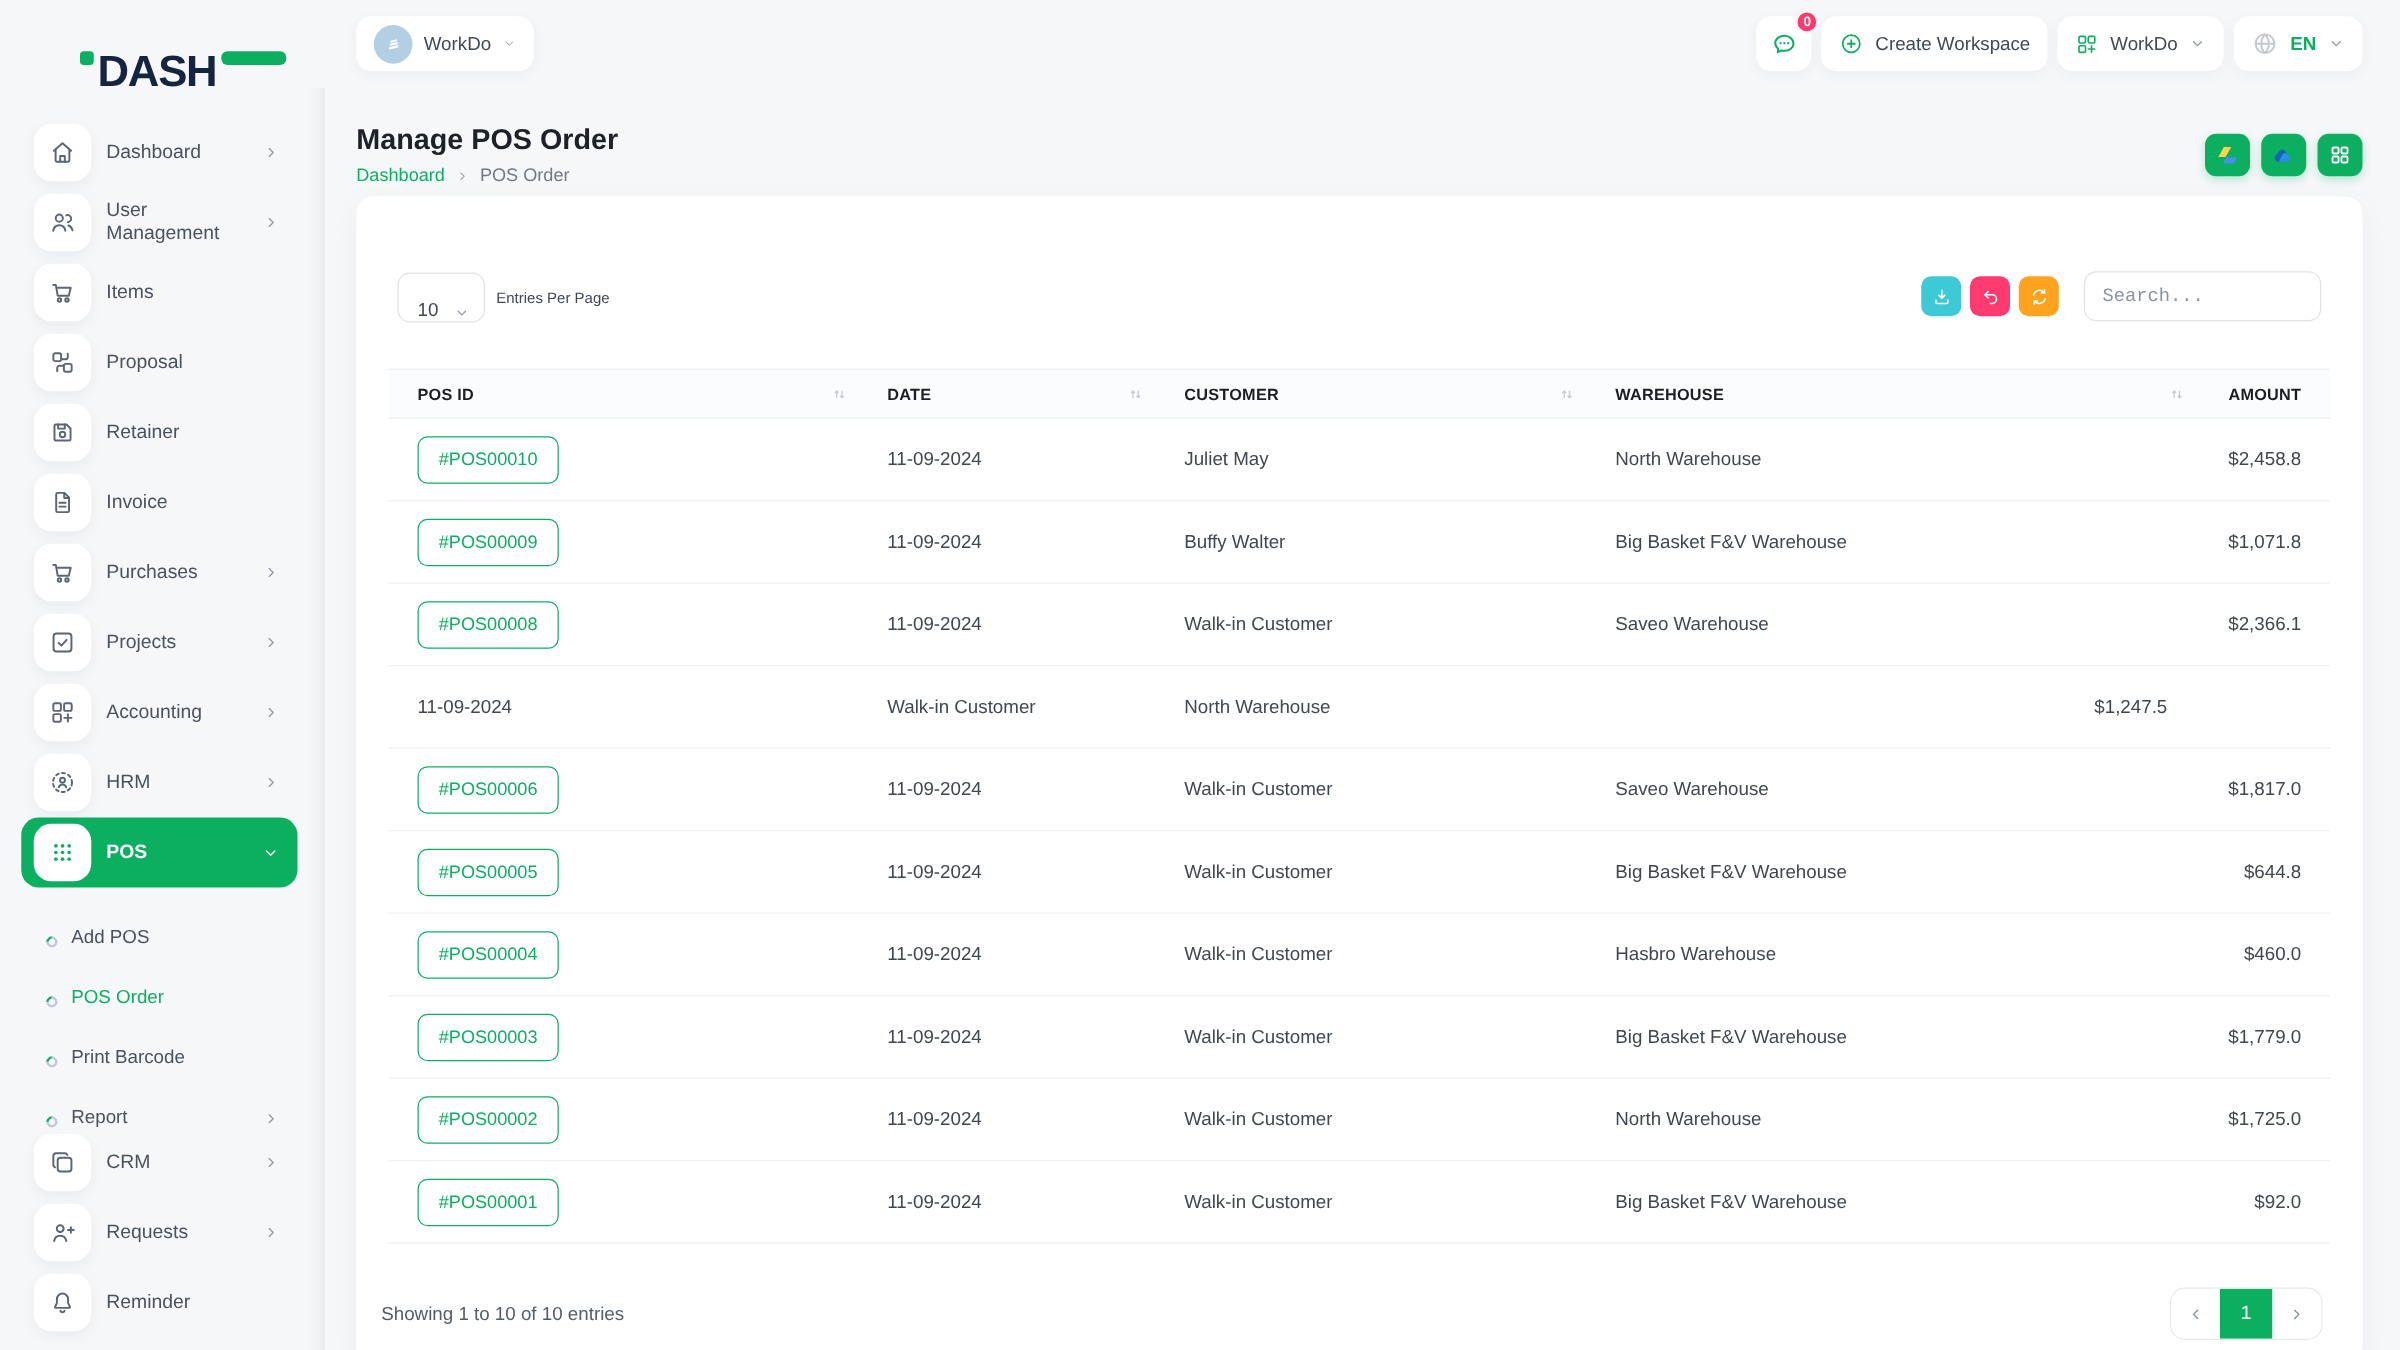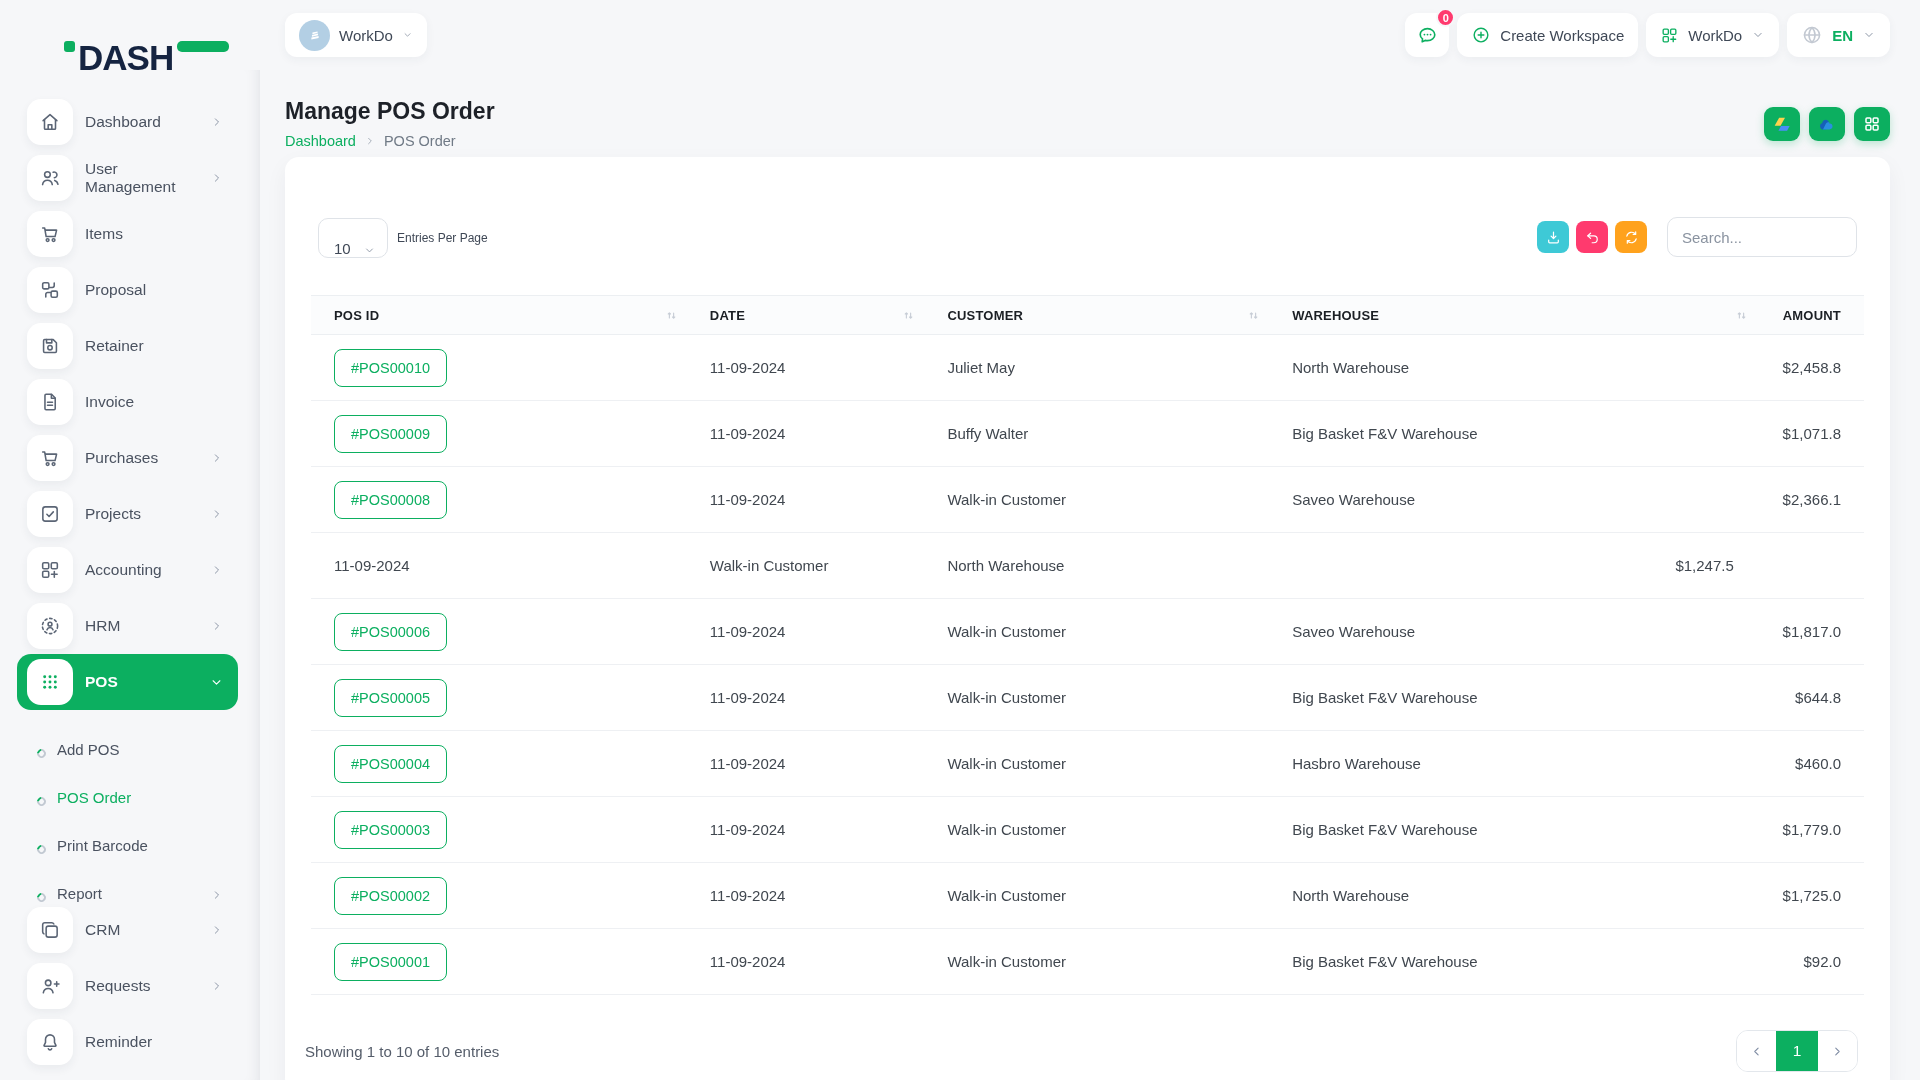--- a/index.html
+++ b/index.html
@@ -78,21 +78,21 @@
                     display:flex; align-items:flex-end; justify-content:space-between; padding:0 11px 0 15px;
                     font-size:15px; color:#3f4856; }
   .entries-label { position:absolute; left:112px; top:61px; height:40px; line-height:40px;
                    font-size:12px; color:#3f4856; }
   .tb-actions { position:absolute; right:243px; top:64px; display:flex; gap:7px; }
   .tb-btn { width:32px; height:32px; border-radius:8px; border:none; cursor:pointer; color:#fff;
             display:flex; align-items:center; justify-content:center; }
   .tb-btn svg { width:17px; height:17px; }
   .search-input { position:absolute; right:33px; top:60px; width:190px; height:40px;
                   border:1px solid #dfe3e8; border-radius:10px; padding:0 14px;
-                  font-size:15px; color:#3f4856; outline:none; font-family:Liberation Sans, sans-serif; }
+                  font-size:15px; color:#3f4856; outline:none; font-family:Liberation Mono, monospace; }
   .search-input::placeholder { color:#8a93a0; }
 
   
   .table { position:absolute; left:26px; top:138px; width:1553px; }
   .t-grid { display:grid; grid-template-columns:24.2% 15.3% 22.2% 31.4% 1fr; }
   .t-head { background:#fbfcfd; border-top:1px solid #eceff2; border-bottom:1px solid #eceff2; height:40px; }
   .t-h { display:flex; align-items:center; justify-content:space-between;
          padding:0 8px 0 23px; font-size:13px; font-weight:700; color:#1b1f24; letter-spacing:.2px; cursor:pointer; }
   .t-h.right { justify-content:flex-end; padding-right:23px; }
   .sort-ic { color:#c7cdd6; }

